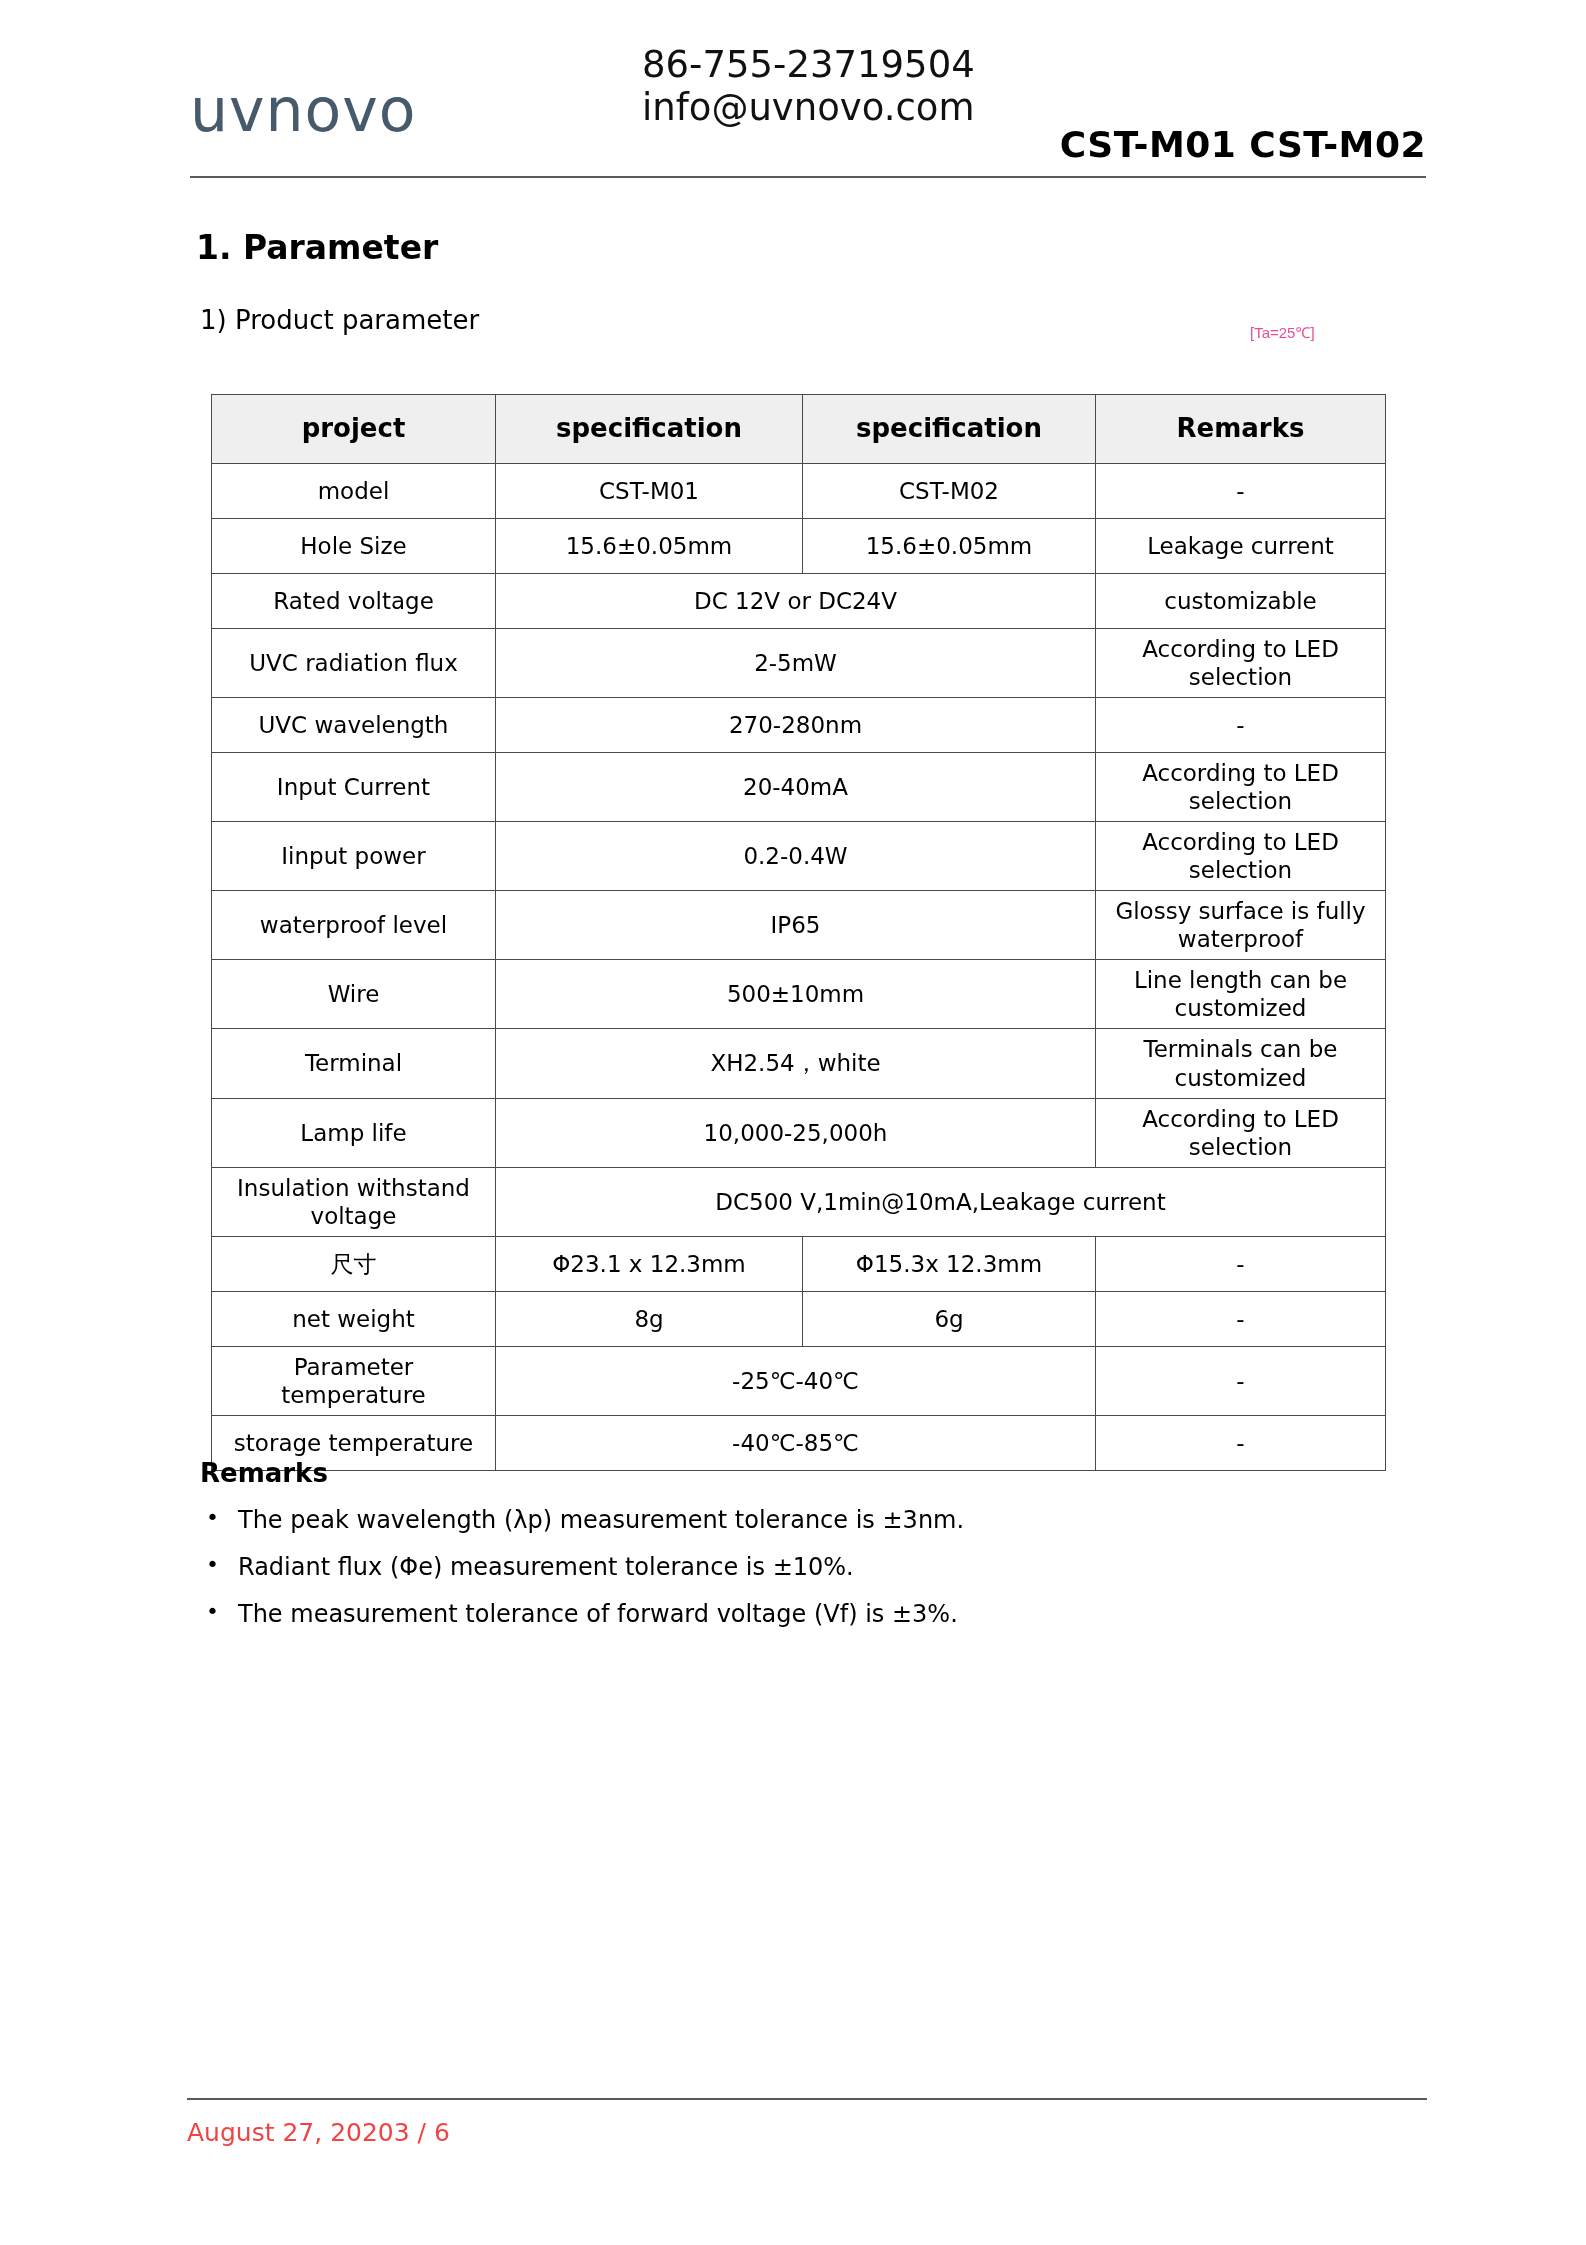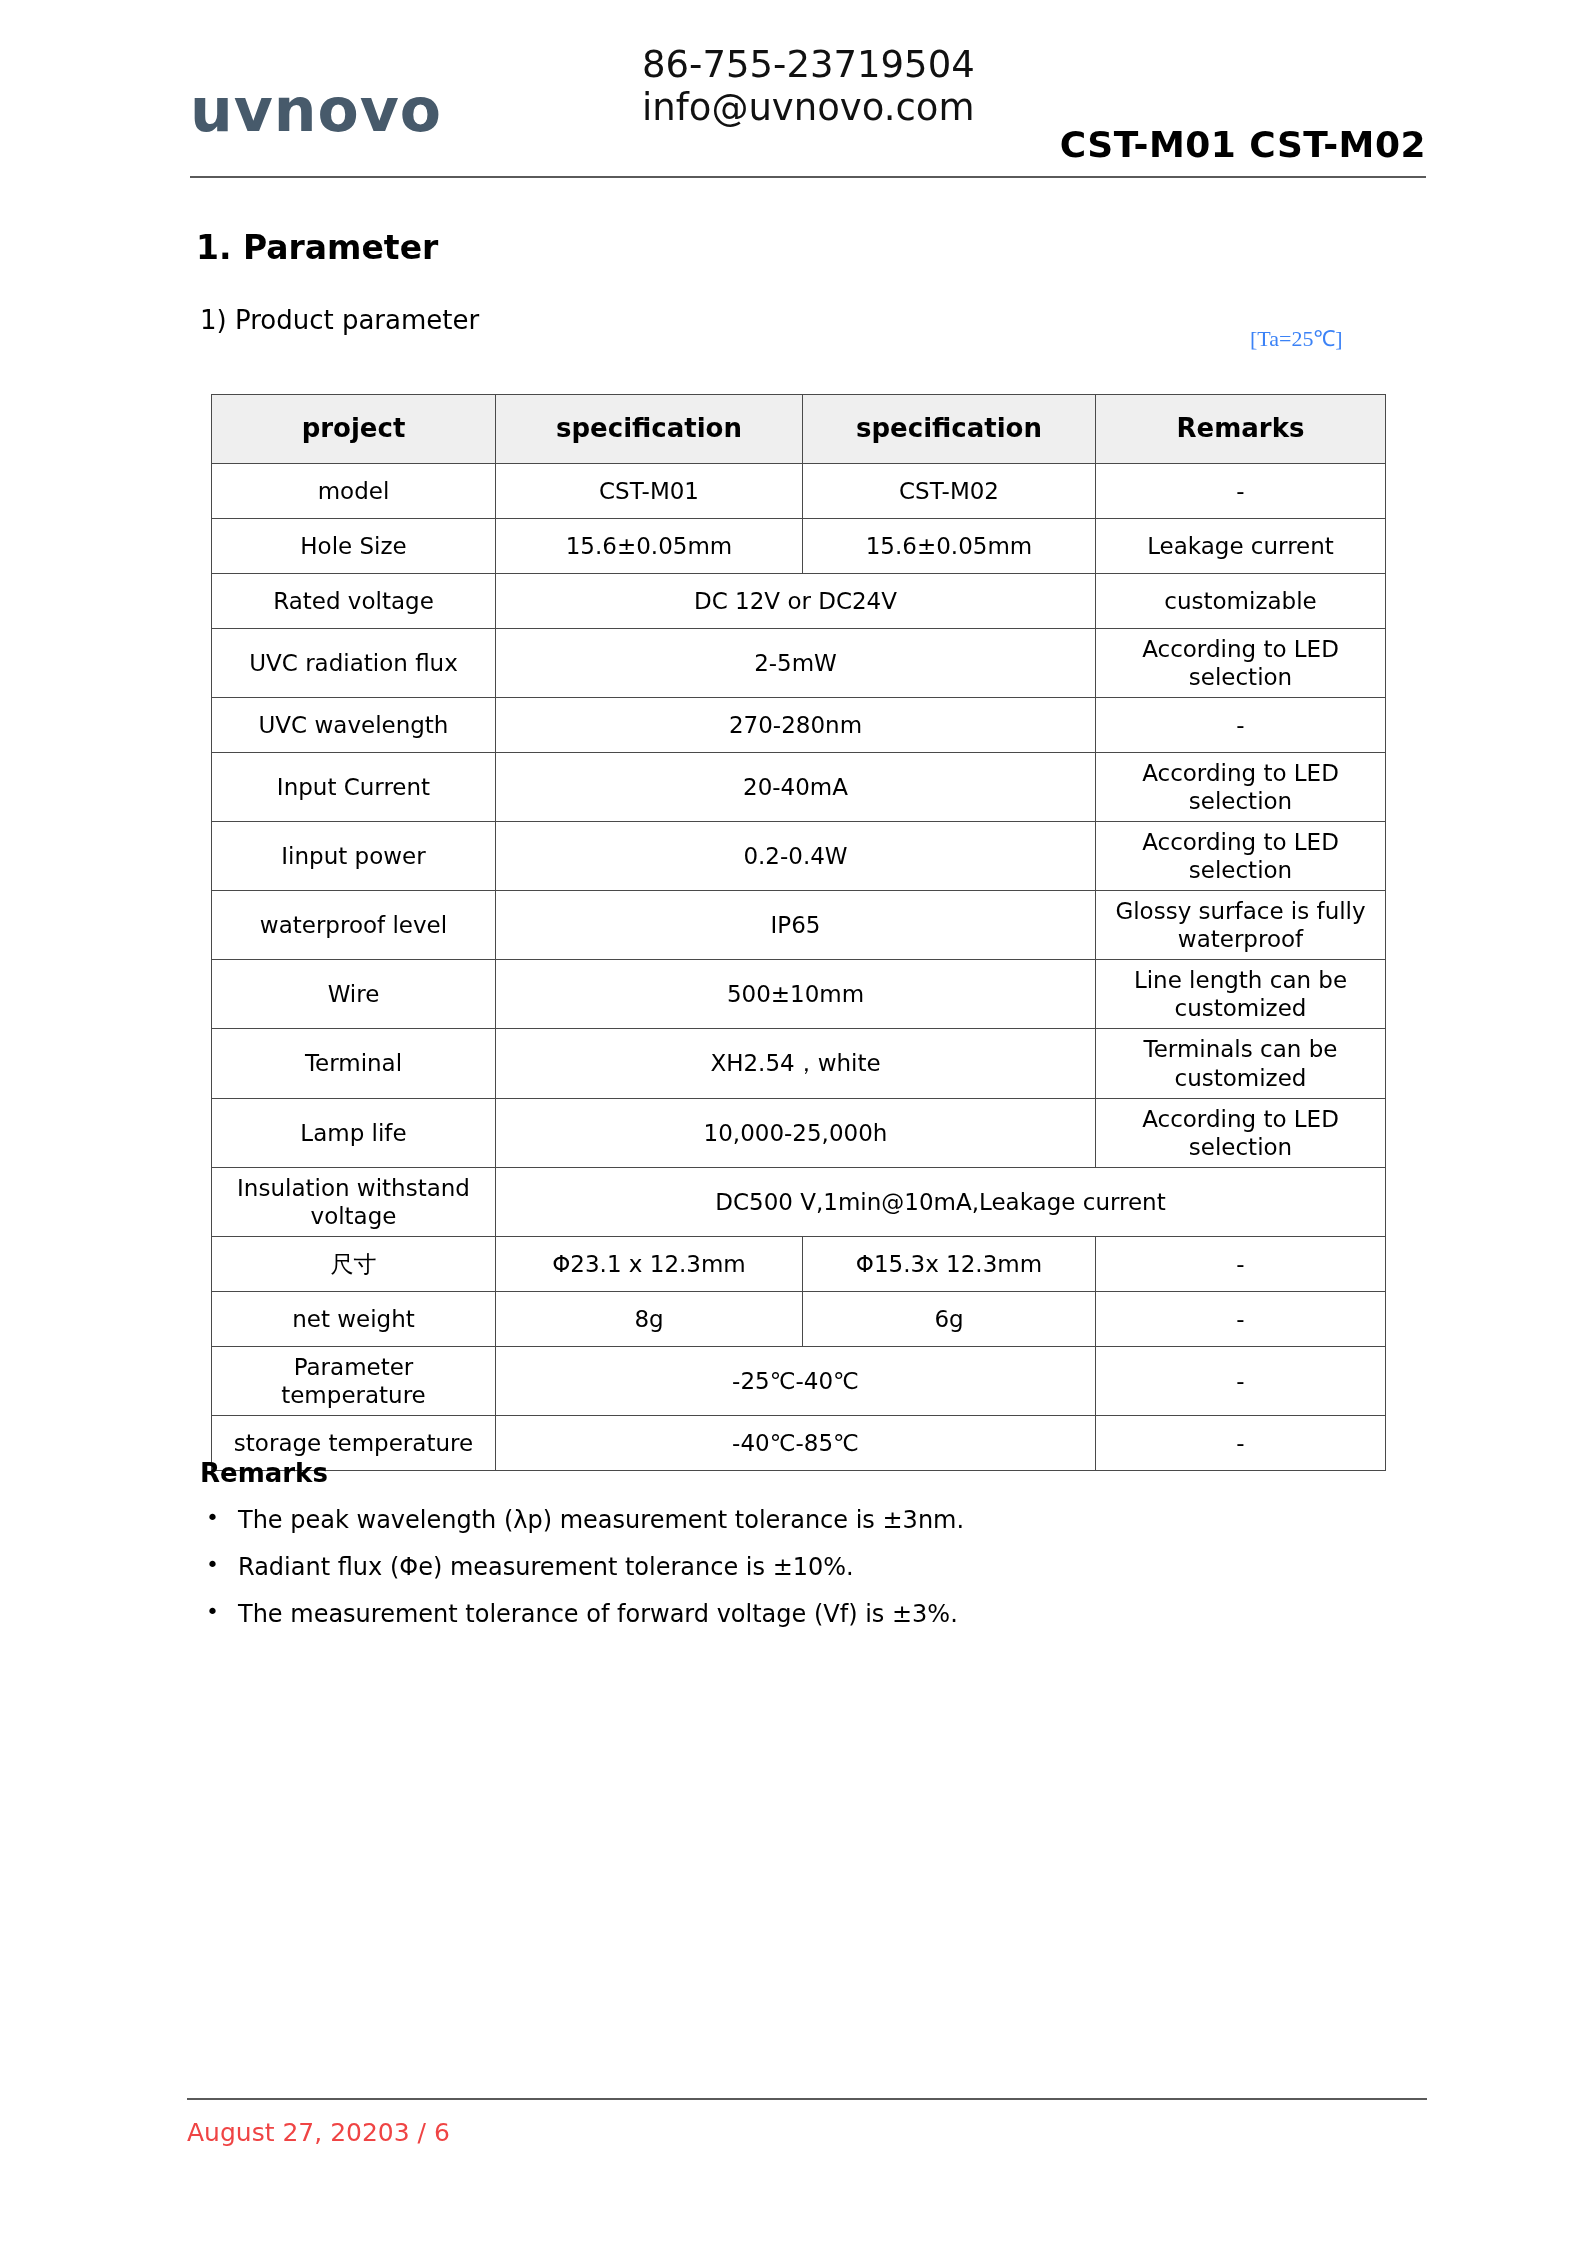--- a/index.html
+++ b/index.html
@@ -27,21 +27,21 @@
     top: 38px;
     width: 1236px;
     height: 134px;
   }
   .logo {
     position: absolute;
     left: 0px;
     top: 42px;
     font-family: "DejaVu Sans", sans-serif;
     font-size: 60px;
-    font-weight: 700;
+    font-weight: 400;
     letter-spacing: 1px;
     color: #475a6b;
     line-height: 1;
     filter: blur(0.25px);
   }
   .contact-block {
     position: absolute;
     left: 452px;
     top: 0px;
     line-height: 1.16;
@@ -89,23 +89,23 @@
     left: 200px;
     top: 305px;
     font-family: "DejaVu Sans", sans-serif;
     font-size: 26px;
     color: #000000;
   }
   .ta-note {
     position: absolute;
     left: 1250px;
     top: 322px;
-    font-family: Liberation Serif, serif;
-    font-size: 22px;
-    color: #3b82f6;
+    font-family: Liberation Sans, sans-serif;
+    font-size: 15px;
+    color: #ec4899;
     white-space: nowrap;
   }
 
   
   .spec-table-wrap {
     position: absolute;
     left: 211px;
     top: 394px;
     width: 1174px;
   }

